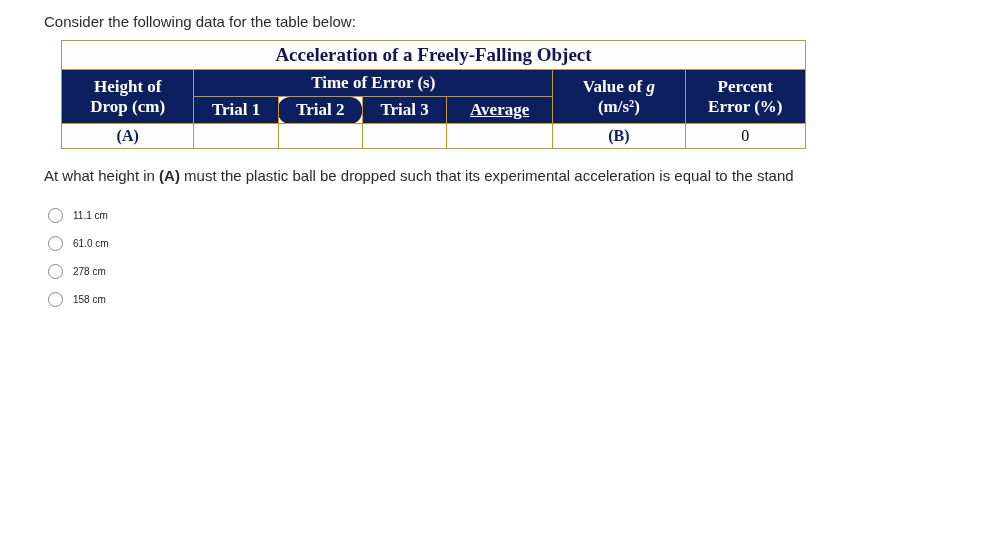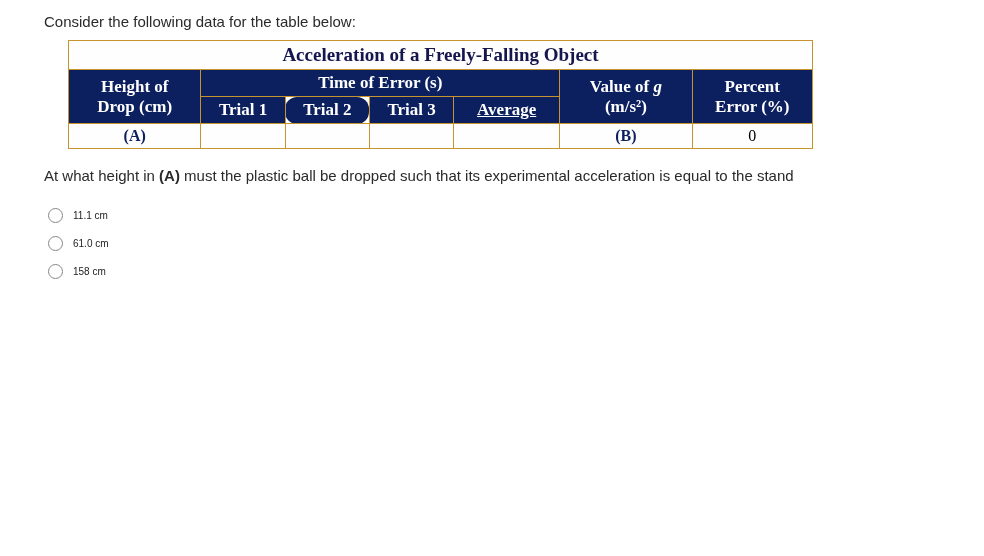--- a/index.html
+++ b/index.html
@@ -25,21 +25,21 @@
     margin: 0 0 16px 0;
     padding-left: 22px;
     list-style: disc;
   }
   ul.data-list li {
     font-size: 15px;
     color: #2a2a2a;
     line-height: 1.55;
   }
   .table-wrap {
-    margin-left: 24px;
+    margin-left: 17px;
     margin-bottom: 18px;
   }
   table.experiment {
     border-collapse: collapse;
     width: 745px;
   }
   table.experiment td, table.experiment th {
     border: 1.5px solid #c7932e;
     font-family: "Times New Roman", Times, serif;
     text-align: center;
@@ -154,17 +154,21 @@
     <div class="opt">
       <span class="radio"></span>
       <span class="opt-label">11.1 cm</span>
     </div>
     <div class="opt">
       <span class="radio"></span>
       <span class="opt-label">61.0 cm</span>
     </div>
     <div class="opt">
       <span class="radio"></span>
+      <span class="opt-label">278 cm</span>
+    </div>
+    <div class="opt">
+      <span class="radio"></span>
       <span class="opt-label">158 cm</span>
     </div>
   </div>
 
 </div>
 
 </body></html>

